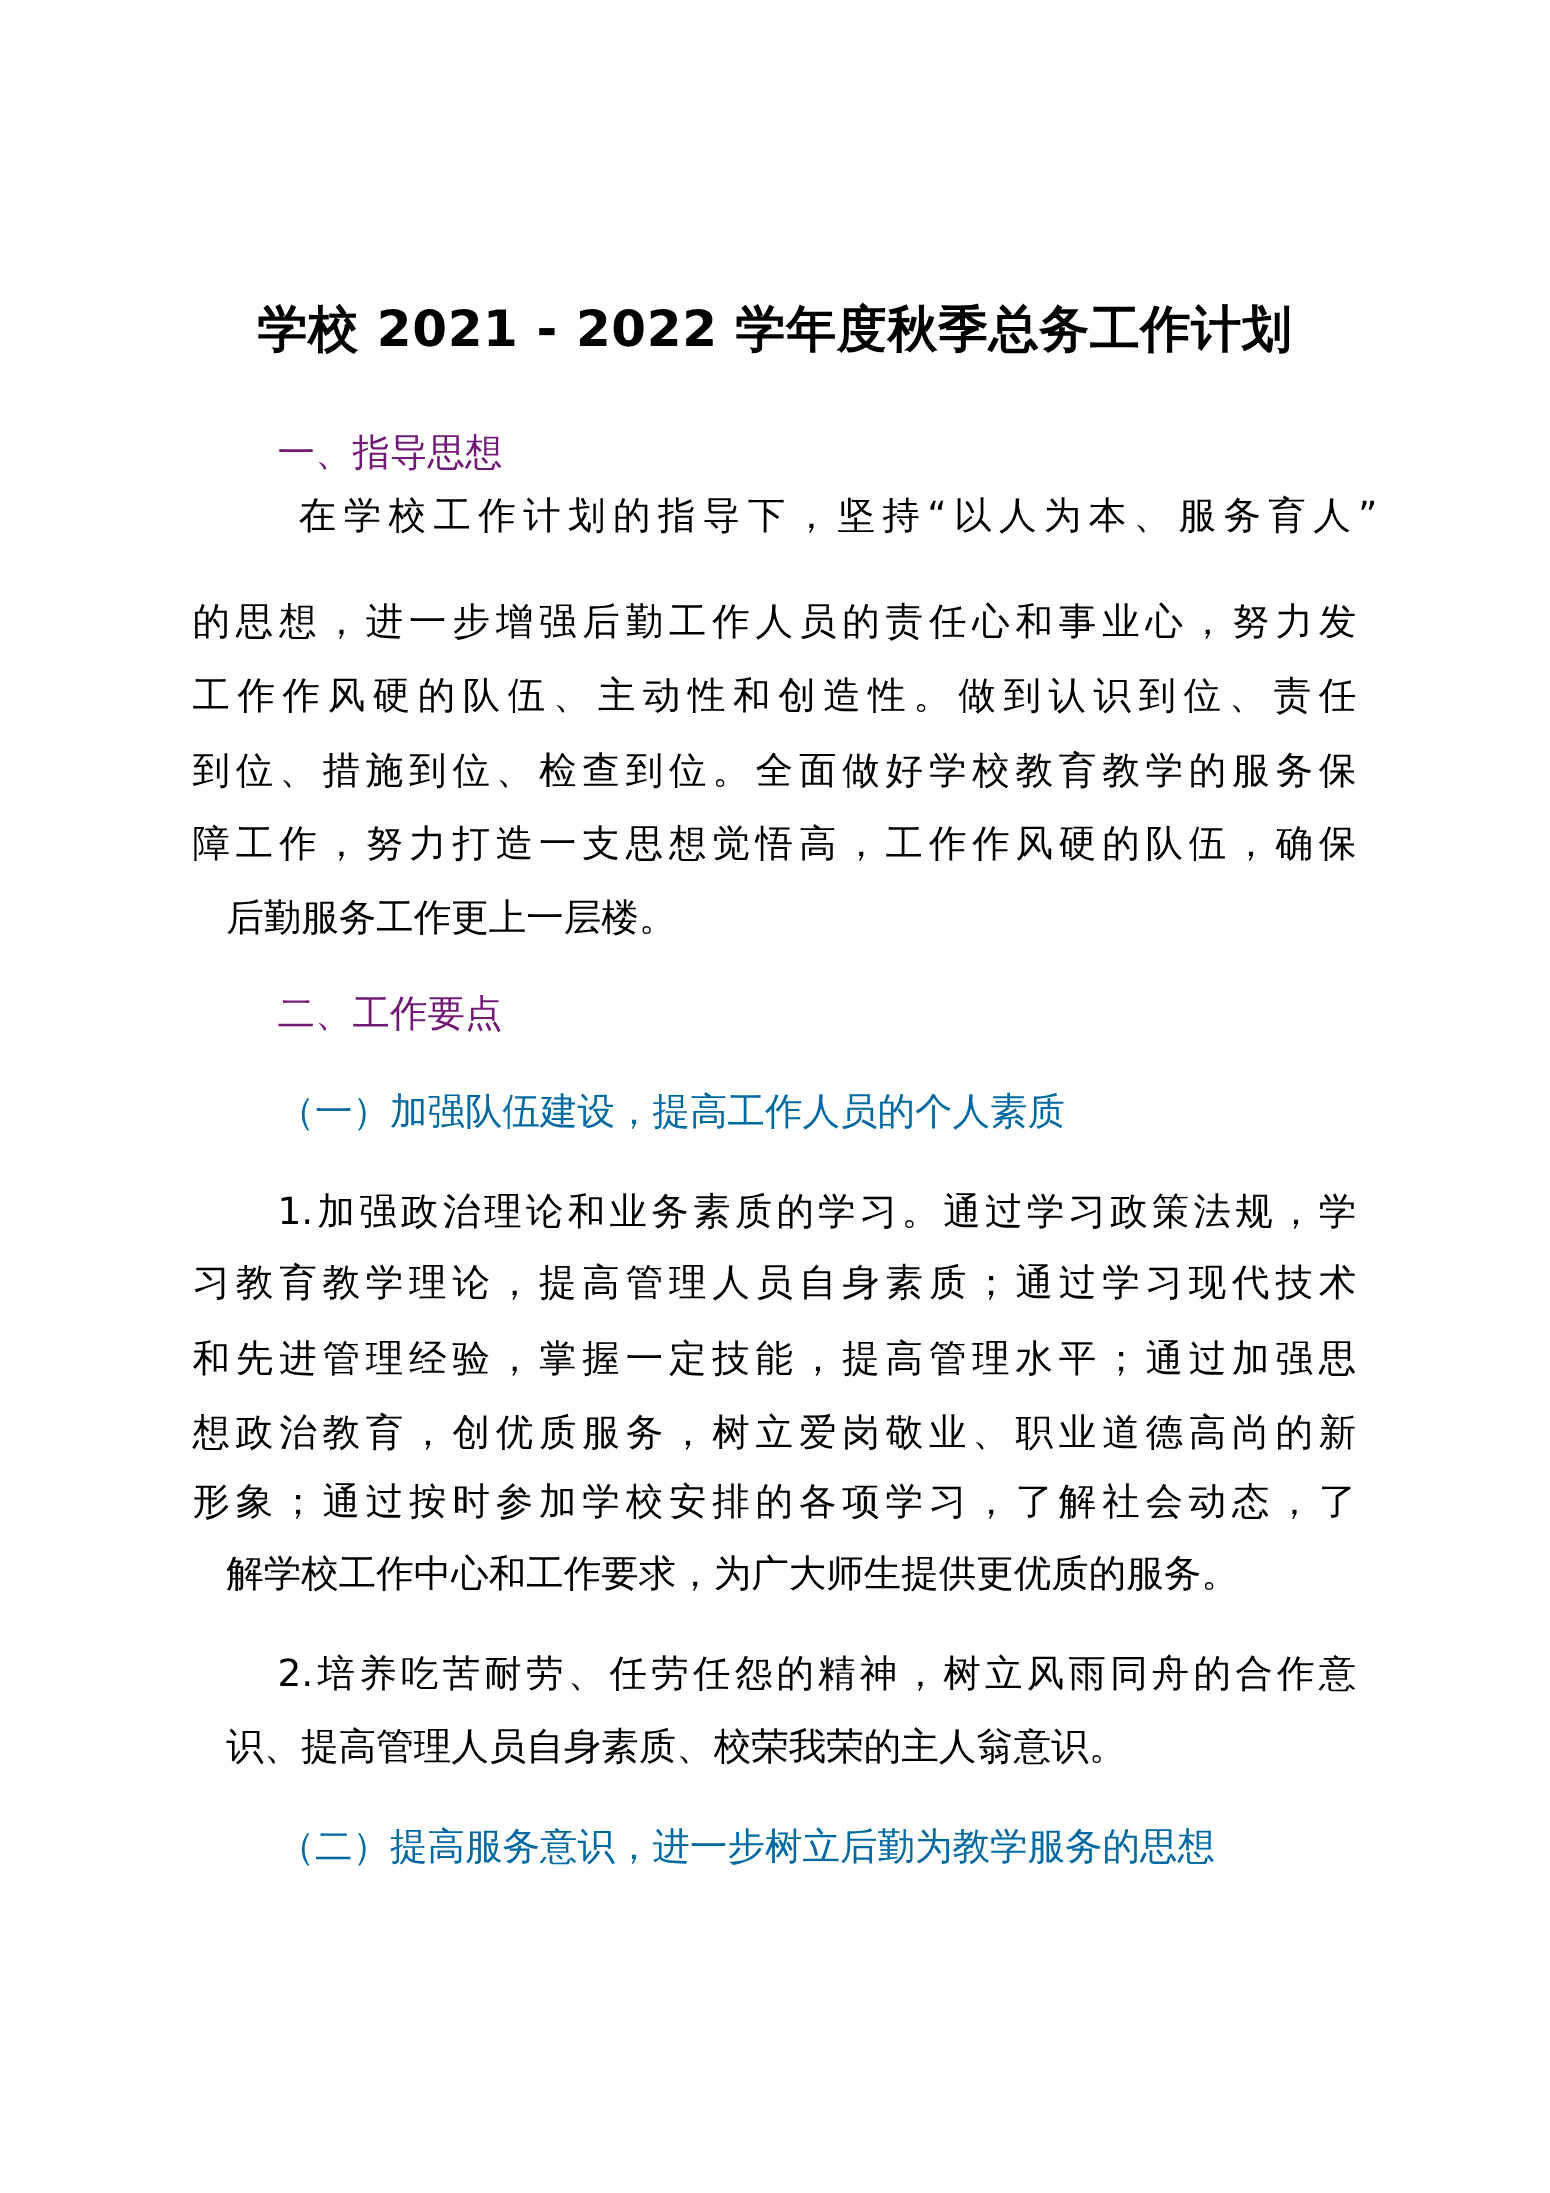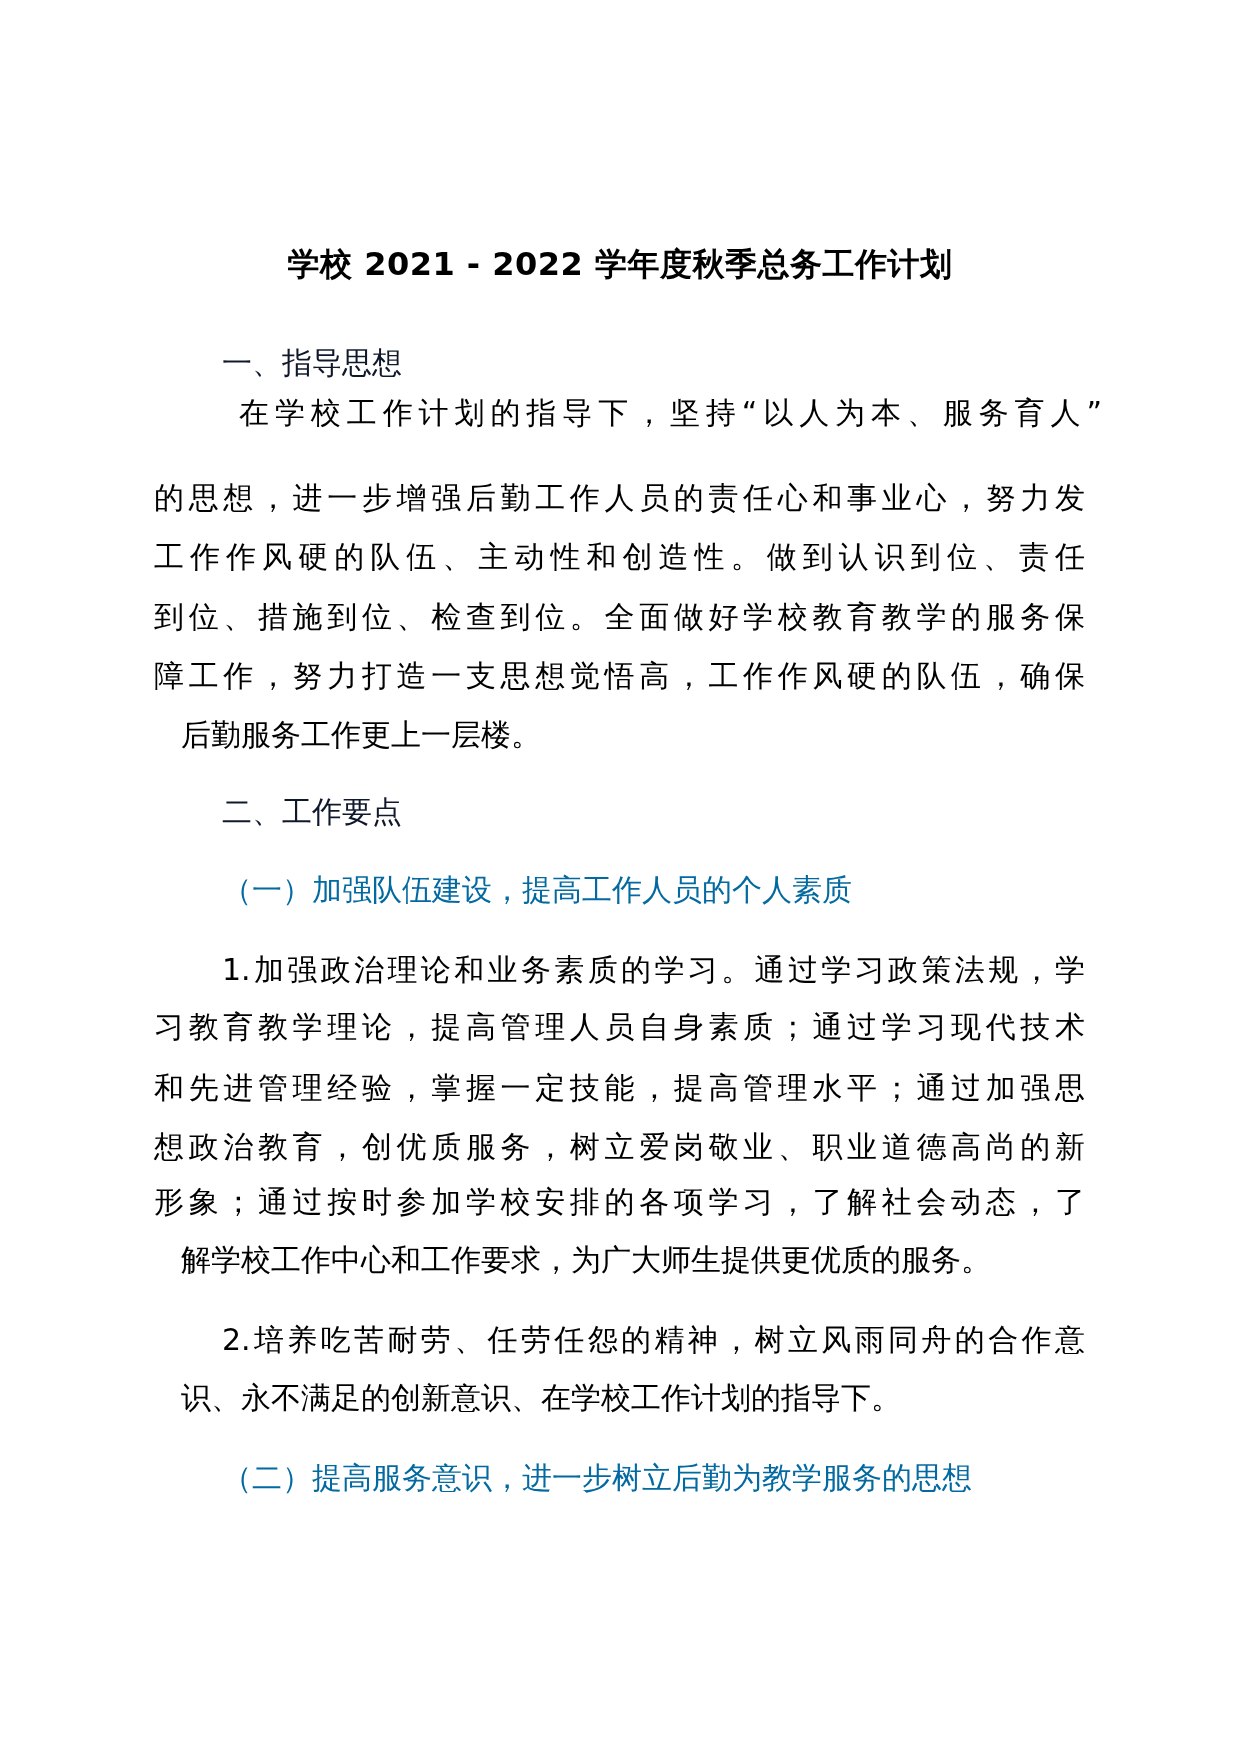--- a/index.html
+++ b/index.html
@@ -1,27 +1,27 @@
 <!DOCTYPE html>
 <html><head>
 <meta charset="utf-8">
 <style>
   html, body { margin: 0; padding: 0; background: #ffffff; }
   body { width: 1240px; height: 1754px; position: relative; overflow: hidden;
          font-family: "DejaVu Sans", "Liberation Sans", sans-serif; color: #000; }
   .page { position: absolute; left: 0; top: 0; width: 1240px; height: 1754px; background: #fff; }
   .title { position: absolute; left: 150px; width: 940px; top: 238px; height: 52px;
-           font-size: 32px; font-weight: bold; line-height: 52px; text-align: center;
+           font-size: 40px; font-weight: bold; line-height: 52px; text-align: center;
            white-space: nowrap; letter-spacing: 0.5px; }
   .line { position: absolute; left: 154px; width: 931px; height: 40px; line-height: 40px;
           font-size: 30px; white-space: nowrap; text-align: justify; text-align-last: justify;
           letter-spacing: 0; }
   .line.indent { left: 222px; width: 863px; }
   .line.last { text-align-last: left; margin-left: 27px; }
-  .h1 { color: #0f172a; text-align-last: left; }
+  .h1 { color: #701a75; text-align-last: left; }
   .h2 { color: #0369a1; text-align-last: left; }
 </style>
 </head>
 <body>
 
 <div class="page">
 
   <div class="title">学校 2021 - 2022 学年度秋季总务工作计划</div>
 
   <div class="line indent h1" style="top:343px;">一、指导思想</div>
@@ -43,18 +43,18 @@
     <div class="line indent" style="top:950px;">1.加强政治理论和业务素质的学习。通过学习政策法规，学</div>
     <div class="line" style="top:1009px;font-family:Liberation Mono, monospace;">习教育教学理论，提高管理人员自身素质；通过学习现代技术</div>
     <div class="line" style="top:1068px;">和先进管理经验，掌握一定技能，提高管理水平；通过加强思</div>
     <div class="line" style="top:1127px;">想政治教育，创优质服务，树立爱岗敬业、职业道德高尚的新</div>
     <div class="line" style="top:1182px;">形象；通过按时参加学校安排的各项学习，了解社会动态，了</div>
     <div class="line last" style="top:1240px;">解学校工作中心和工作要求，为广大师生提供更优质的服务。</div>
   </div>
 
   <div>
     <div class="line indent" style="top:1320px;">2.培养吃苦耐劳、任劳任怨的精神，树立风雨同舟的合作意</div>
-    <div class="line last" style="top:1378px;">识、永不满足的创新意识、在学校工作计划的指导下。</div>
+    <div class="line last" style="top:1378px;">识、提高管理人员自身素质、校荣我荣的主人翁意识。</div>
   </div>
 
   <div class="line indent h2" style="top:1458px;">（二）提高服务意识，进一步树立后勤为教学服务的思想</div>
 
 </div>
 
 </body></html>

